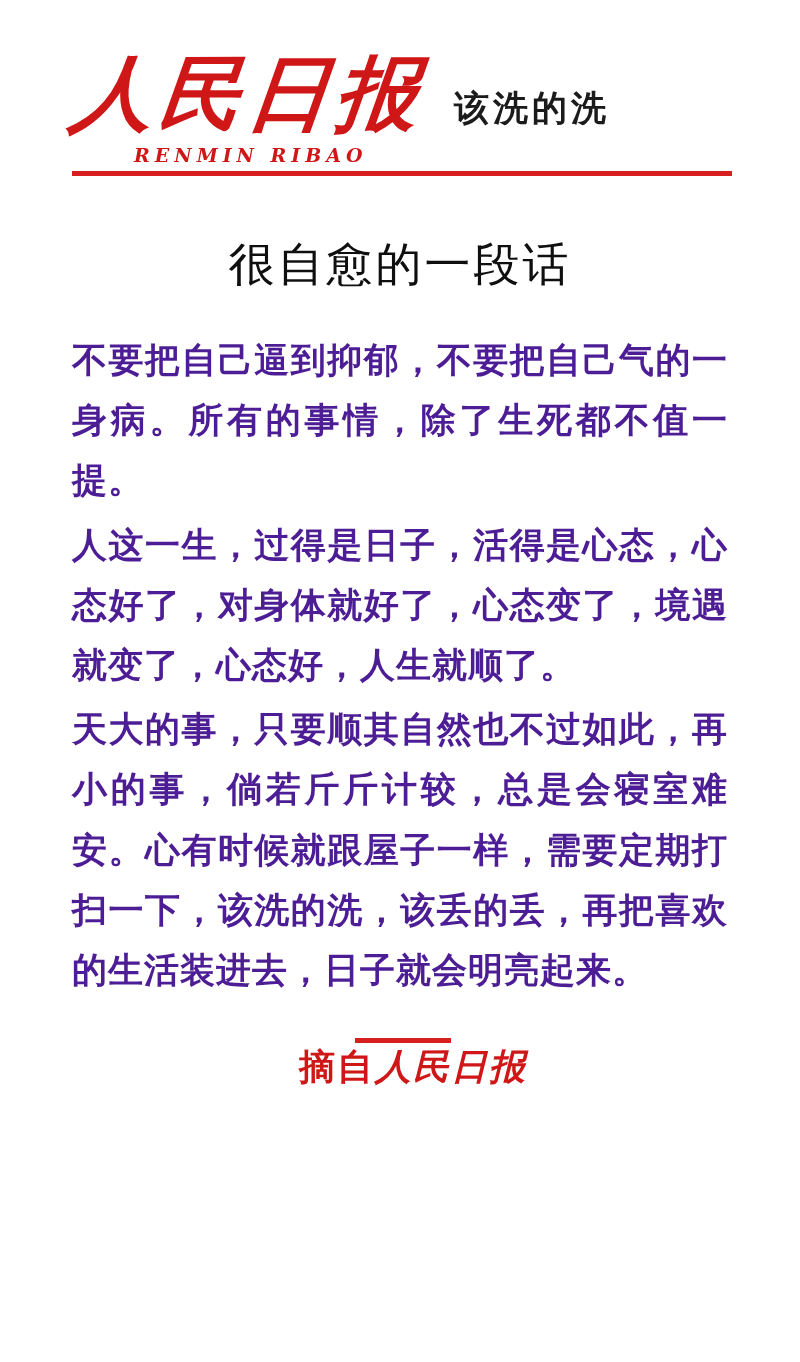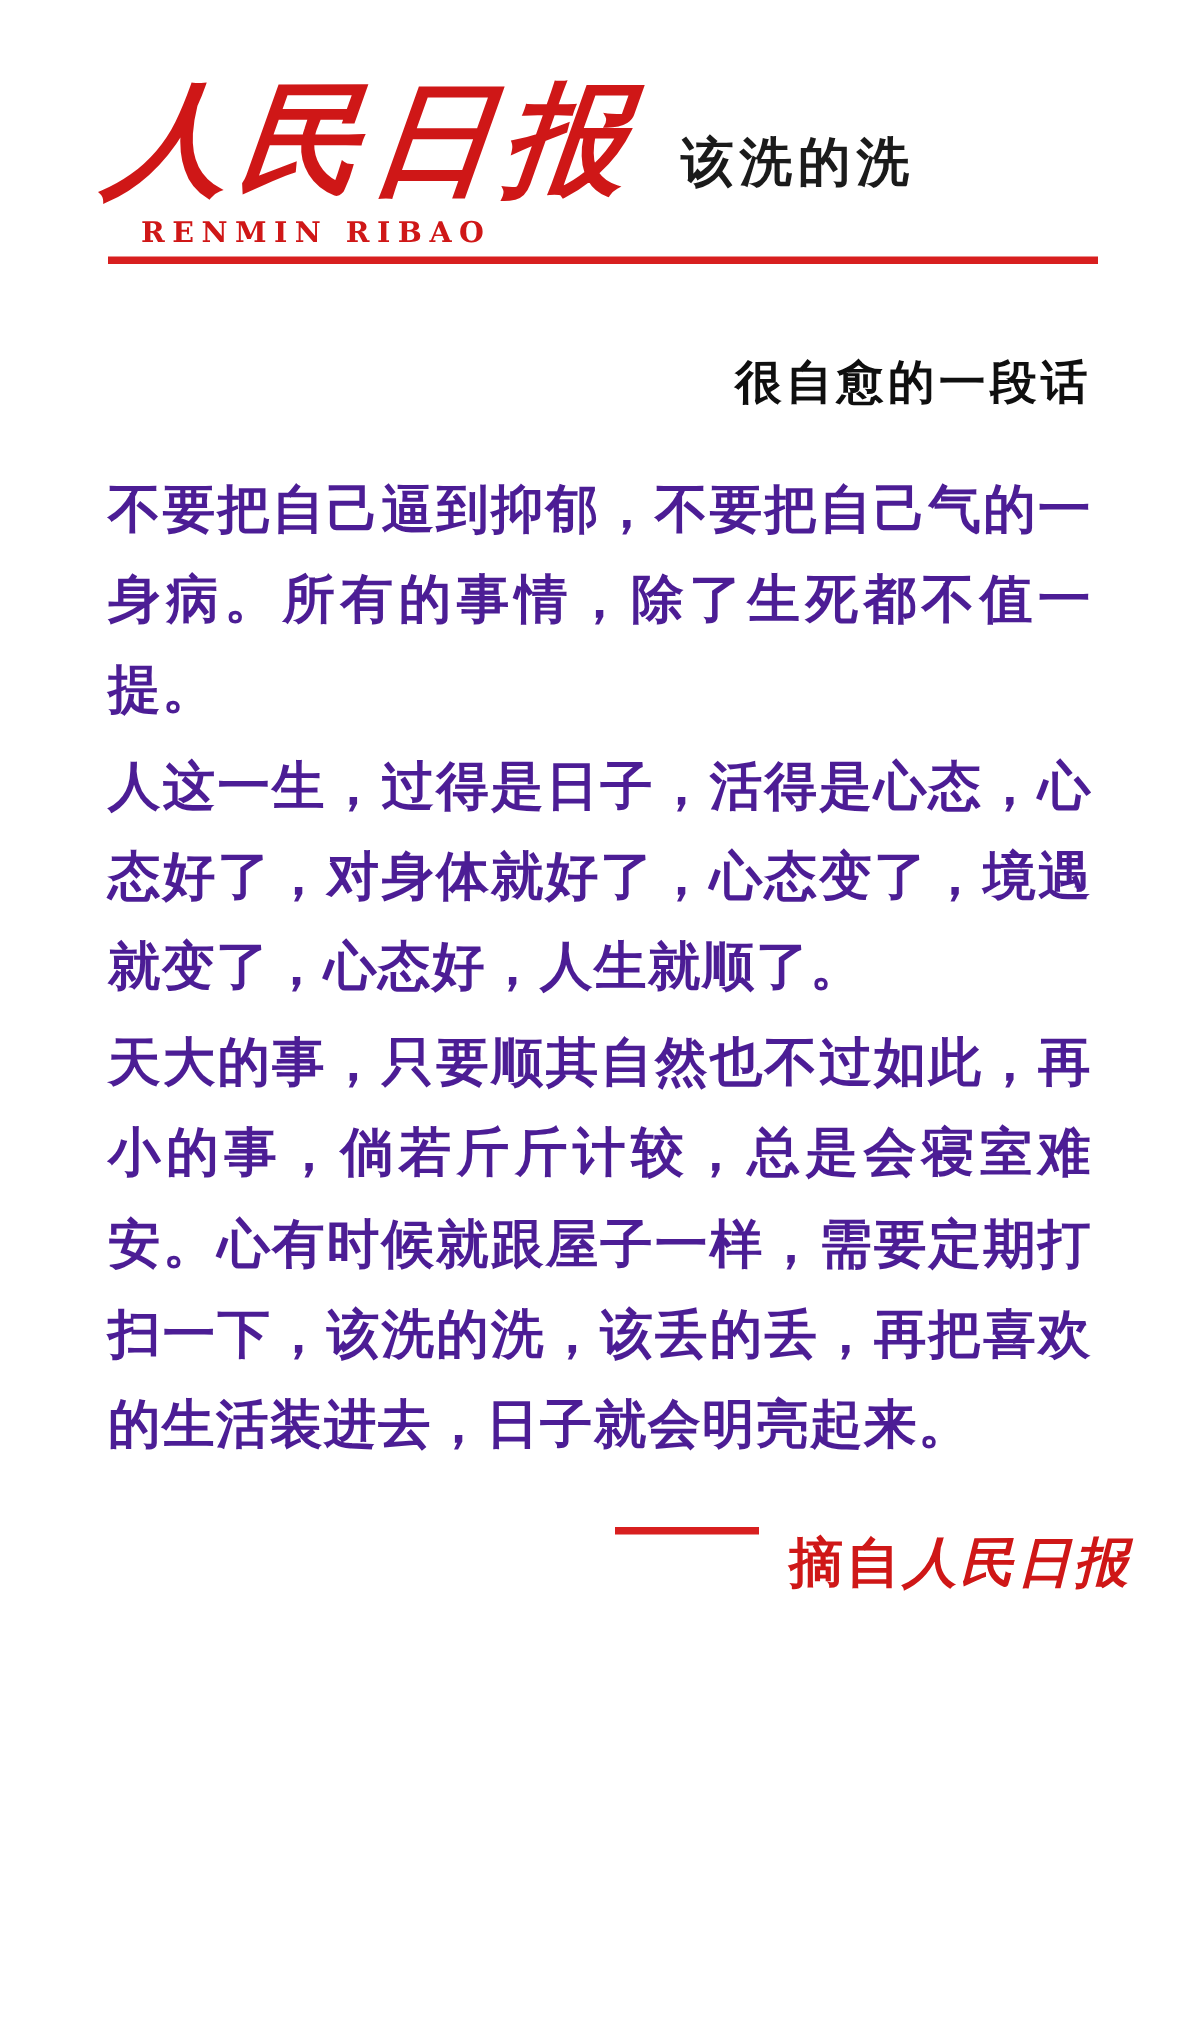--- a/index.html
+++ b/index.html
@@ -49,25 +49,26 @@
     font-size: 82px;
     line-height: 1.0;
     letter-spacing: 6px;
     color: #cf1717;
     white-space: nowrap;
     transform: skewX(-6deg);
   }
 
   .logo-pinyin {
     margin-top: 10px;
-    margin-left: 22px;
+    margin-left: 62px;
     font-family: "DejaVu Serif", serif;
     font-size: 19px;
     letter-spacing: 5px;
     color: #cf1717;
+    font-style: italic;
     font-weight: bold;
   }
 
   .masthead-tagline {
     margin-left: 42px;
     margin-bottom: 34px;
     font-family: "DejaVu Sans", sans-serif;
     font-size: 35px;
     font-weight: bold;
     letter-spacing: 4px;
@@ -84,46 +85,48 @@
     background: #d81f1f;
   }
 
   
   .article {
     padding: 58px 72px 0 72px;
     box-sizing: border-box;
   }
 
   .article-title {
-    text-align: right;
+    text-align: center;
     font-family: "DejaVu Sans", sans-serif;
-    font-size: 31px;
-    font-weight: bold;
+    font-size: 46px;
+    font-weight: normal;
     letter-spacing: 3px;
     color: #0f0f0f;
     margin: 0 0 34px 0;
   }
 
   .para {
     font-family: "DejaVu Sans", sans-serif;
     font-size: 35px;
     font-weight: bold;
     line-height: 1.72;
     letter-spacing: 1px;
     color: #4c1d95;
     margin: 0 0 4px 0;
     text-align: justify;
     text-justify: inter-ideograph;
   }
 
   
   .attribution {
     display: flex;
+    align-items: center;
     justify-content: flex-end;
     padding: 34px 46px 0 72px;
+    flex-direction: column;
   }
 
   .attr-dash {
     width: 96px;
     height: 5px;
     background: #d81f1f;
     margin-right: 20px;
   }
 
   .attr-text {

